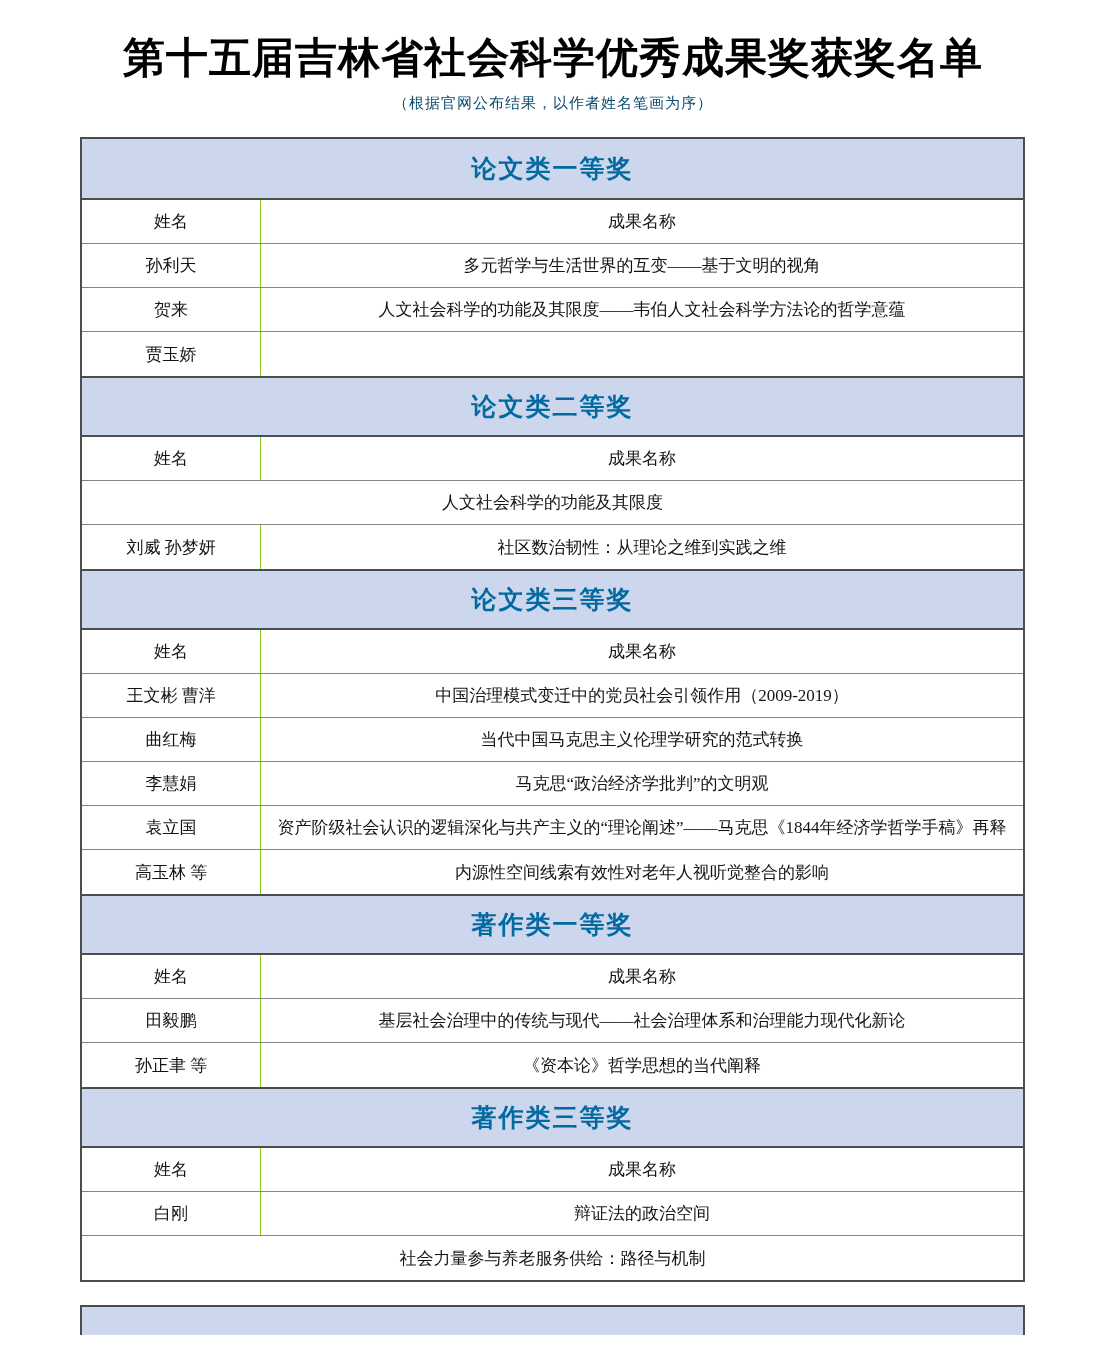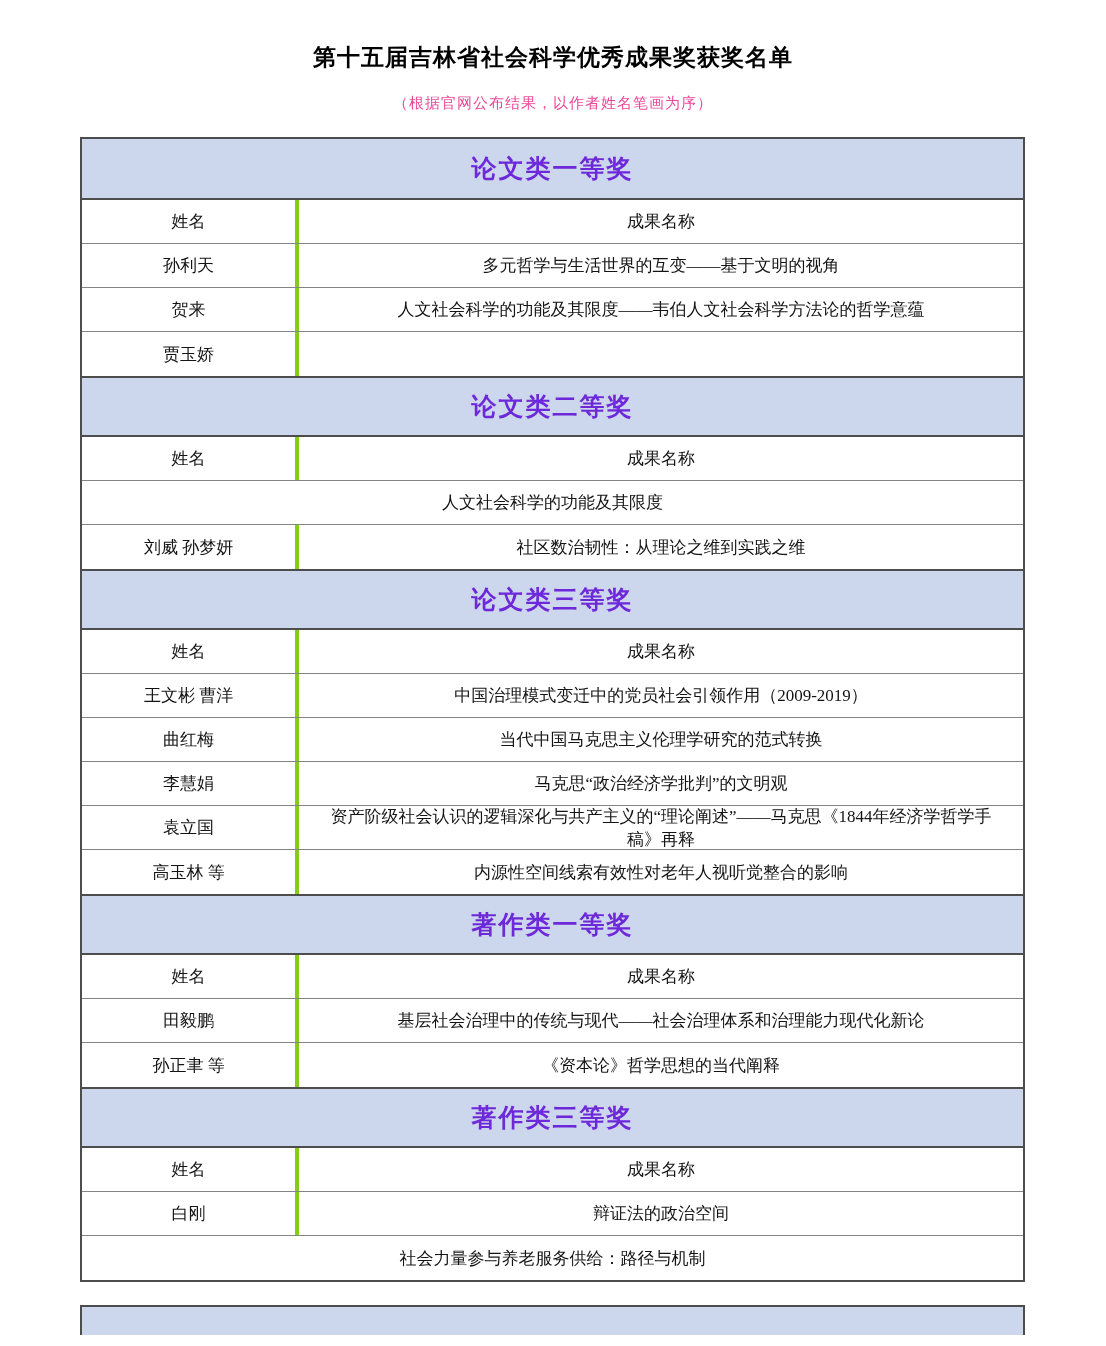--- a/index.html
+++ b/index.html
@@ -6,49 +6,49 @@
     margin: 0; padding: 0;
     width: 1106px; height: 1346px;
     background: #ffffff;
     overflow: hidden;
     font-family: "Liberation Serif", "DejaVu Serif", serif;
     color: #000;
   }
   .doc-title {
     margin: 38px 0 16px 0;
     text-align: center;
-    font-size: 23px;
+    font-size: 42px;
     font-weight: bold;
     letter-spacing: 1px;
     line-height: 40px;
   }
   .doc-subtitle {
     margin-top: 12px;
     text-align: center;
     font-size: 15px;
-    color: #ec4899;
+    color: #0c4a6e;
     letter-spacing: 1px;
   }
   .award-table {
     box-sizing: border-box;
     margin: 24px 0 0 80px;
     width: 945px;
     border: 2px solid #4d4d4d;
   }
   .band {
     box-sizing: border-box;
     height: 61px;
     background: #ccd6ec;
     display: flex;
     align-items: center;
     justify-content: center;
     font-family: "Liberation Sans", "DejaVu Sans", sans-serif;
     font-size: 25px;
     font-weight: bold;
-    color: #6d28d9;
+    color: #0369a1;
     border-top: 2px solid #4d4d4d;
     border-bottom: 2px solid #4d4d4d;
     letter-spacing: 2px;
   }
   section:first-child .band { border-top: none; }
   .row {
     box-sizing: border-box;
     height: 44px;
     display: flex;
     border-bottom: 1px solid #848484;
@@ -57,22 +57,22 @@
   .cell {
     box-sizing: border-box;
     display: flex;
     align-items: center;
     justify-content: center;
     font-size: 17px;
     color: #141414;
     text-align: center;
   }
   .cell.name {
-    width: 217px;
-    border-right: 4px solid #84cc16;
+    width: 179px;
+    border-right: 1px solid #84cc16;
   }
   .cell.work {
     flex: 1;
     padding: 12px 16px;
   }
   .partial-band {
     box-sizing: border-box;
     margin: 23px 0 0 80px;
     width: 945px;
     height: 30px;

